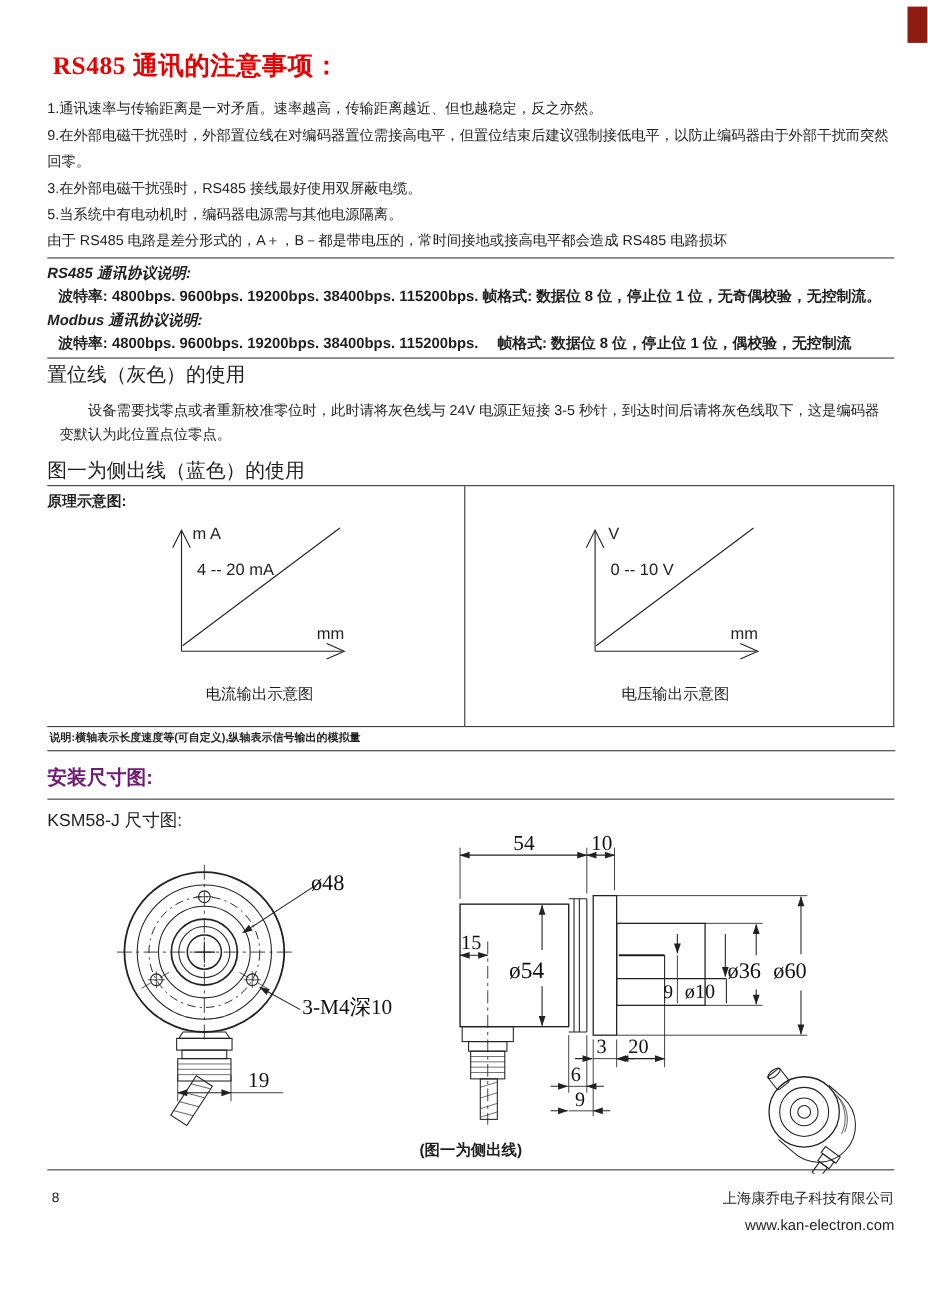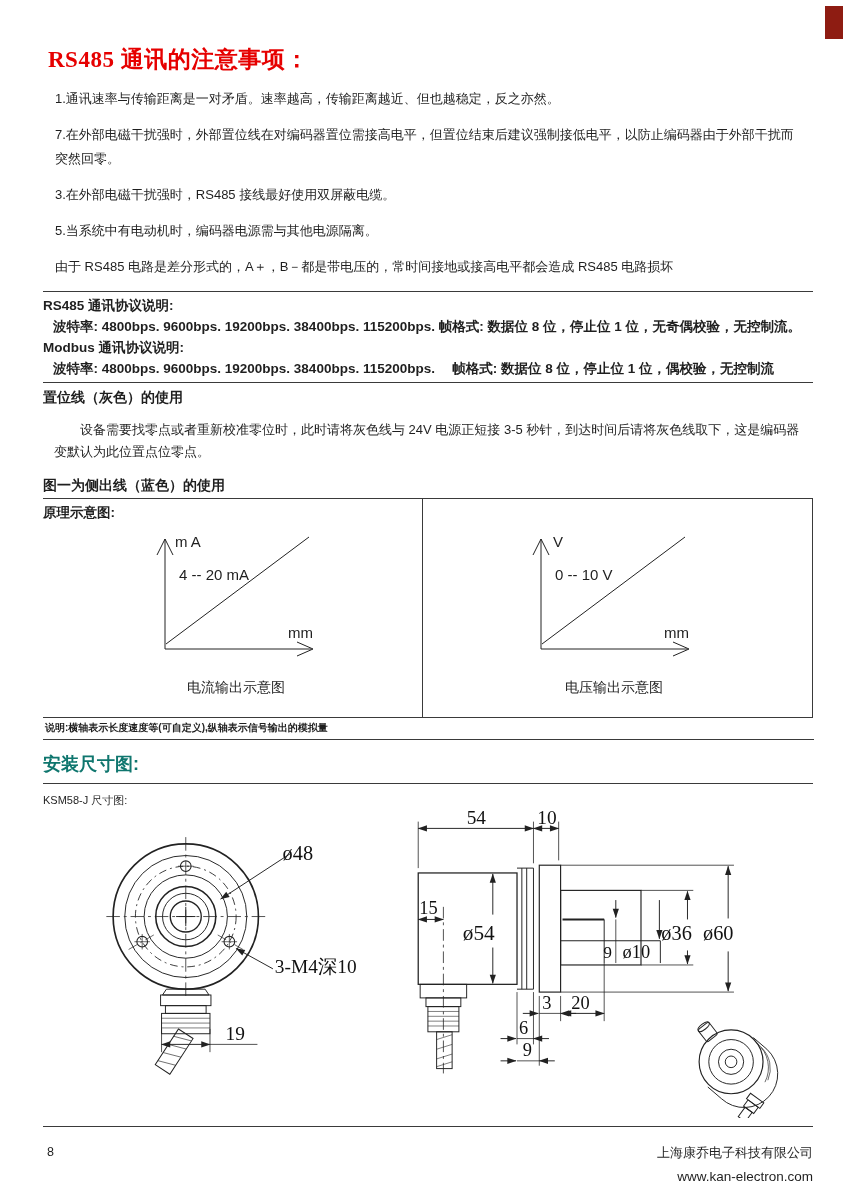--- a/index.html
+++ b/index.html
@@ -2,37 +2,37 @@
 <html><head>
 <meta charset="utf-8">
 <style>
   html,body{margin:0;padding:0;background:#fff;}
   .page{position:relative;width:844px;height:1193px;background:#fff;overflow:hidden;
         font-family:"Liberation Sans","DejaVu Sans",sans-serif;color:#1f1f1f;}
   .corner-tab{position:absolute;right:1px;top:6px;width:18px;height:33px;background:#8e1c12;}
   .content{position:absolute;left:43px;top:0;width:770px;}
   .page-title{font-family:"Liberation Serif","DejaVu Serif",serif;color:#e60000;
               font-size:23px;font-weight:bold;margin:44px 0 12px 5px;letter-spacing:.5px;}
-  .notes p{margin:12px;font-size:13px;line-height:24px;}
+  .notes p{margin:0;font-size:13px;line-height:24px;}
   .rule{border:none;border-top:1px solid #3a3a3a;margin:3px 0;width:770px;}
-  .proto-head{margin:0;font-size:13.5px;line-height:21px;font-weight:bold;}
+  .proto-head{margin:0;font-size:13.5px;line-height:21px;font-weight:bold;font-style:italic;}
   .baud{margin:0;padding-left:10px;font-size:13.5px;line-height:21px;font-weight:bold;white-space:pre-wrap;}
-  .sect-head{margin:0;font-size:14px;line-height:22px;font-weight:bold;}
+  .sect-head{margin:0;font-size:18px;line-height:22px;font-weight:normal;}
   .sect-body{margin:11px;font-size:13px;line-height:22px;text-indent:2em;}
   .diagram-box{position:relative;width:769px;height:218px;border-top:1px solid #3a3a3a;
                border-bottom:1px solid #3a3a3a;border-right:1px solid #3a3a3a;margin-top:2px;}
   .box-head{position:absolute;left:0;top:5px;margin:0;font-size:13.5px;font-weight:bold;}
   .vline-mid{position:absolute;left:379px;top:0;bottom:0;width:1px;background:#3a3a3a;}
   .chart{position:absolute;top:0;}
   .chart.left{left:0;} .chart.right{left:380px;}
   .chart text{font-family:"Liberation Sans","DejaVu Sans",sans-serif;fill:#1f1f1f;}
   .note-row{width:769px;border-bottom:1px solid #3a3a3a;font-size:10px;font-weight:bold;
             padding:3px 0 4px 2px;}
-  .install-head{color:#0f766e;font-size:18px;font-weight:bold;margin:12px 0 7px 0;}
-  .ksm{margin:9px 0 2px 0;font-size:11px;}
+  .install-head{color:#701a75;font-size:18px;font-weight:bold;margin:12px 0 7px 0;}
+  .ksm{margin:9px 0 2px 0;font-size:16px;}
   .drawing{display:block;margin-left:-3px;}
   .drawing text{font-family:"Liberation Serif","DejaVu Serif",serif;fill:#111;}
   .drawing .geo{stroke:#222;fill:none;}
   .fig-caption{text-align:center;font-size:14px;font-weight:bold;margin-top:-30px;}
   .caption-rule{border:none;border-top:1px solid #3a3a3a;margin:8px 0 0 0;width:770px;}
   .page-footer{position:relative;height:60px;margin-top:14px;}
   .pageno{position:absolute;left:4px;top:4px;font-size:12.5px;}
   .company{text-align:right;font-size:13px;padding-top:3px;}
   .site{text-align:right;font-size:13.5px;padding-top:7px;}
 </style>
@@ -40,21 +40,21 @@
 <body>
 
 <div class="page">
   <div class="corner-tab"></div>
   <div class="content">
 
     <h1 class="page-title">RS485 通讯的注意事项：</h1>
 
     <div class="notes">
       <p>1.通讯速率与传输距离是一对矛盾。速率越高，传输距离越近、但也越稳定，反之亦然。</p>
-      <p>7.在外部电磁干扰强时，外部置位线在对编码器置位需接高电平，但置位结束后建议强制接低电平，以防止编码器由于外部干扰而突然回零。</p>
+      <p>9.在外部电磁干扰强时，外部置位线在对编码器置位需接高电平，但置位结束后建议强制接低电平，以防止编码器由于外部干扰而突然回零。</p>
       <p>3.在外部电磁干扰强时，RS485 接线最好使用双屏蔽电缆。</p>
       <p>5.当系统中有电动机时，编码器电源需与其他电源隔离。</p>
       <p>由于 RS485 电路是差分形式的，A＋，B－都是带电压的，常时间接地或接高电平都会造成 RS485 电路损坏</p>
     </div>
 
     <hr class="rule">
 
     <div>
       <p class="proto-head">RS485 通讯协议说明:</p>
       <p class="baud">波特率: 4800bps. 9600bps. 19200bps. 38400bps. 115200bps. 帧格式: 数据位 8 位，停止位 1 位，无奇偶校验，无控制流。</p>
@@ -272,20 +272,21 @@
           <g transform="rotate(36 69 90)">
             <rect x="61" y="84" width="17" height="7"></rect>
             <rect x="63" y="91" width="13" height="8"></rect>
             <rect x="65" y="99" width="9" height="12"></rect>
             <path d="M69,111 q 4,9 -1,16" stroke-width="1.4"></path>
           </g>
         </g>
       </g>
     </svg>
 
+    <div class="fig-caption">(图一为侧出线)</div>
     <hr class="caption-rule">
 
     <div class="page-footer">
       <span class="pageno">8</span>
       <div class="company">上海康乔电子科技有限公司</div>
       <div class="site">www.kan-electron.com</div>
     </div>
 
   </div>
 </div>

